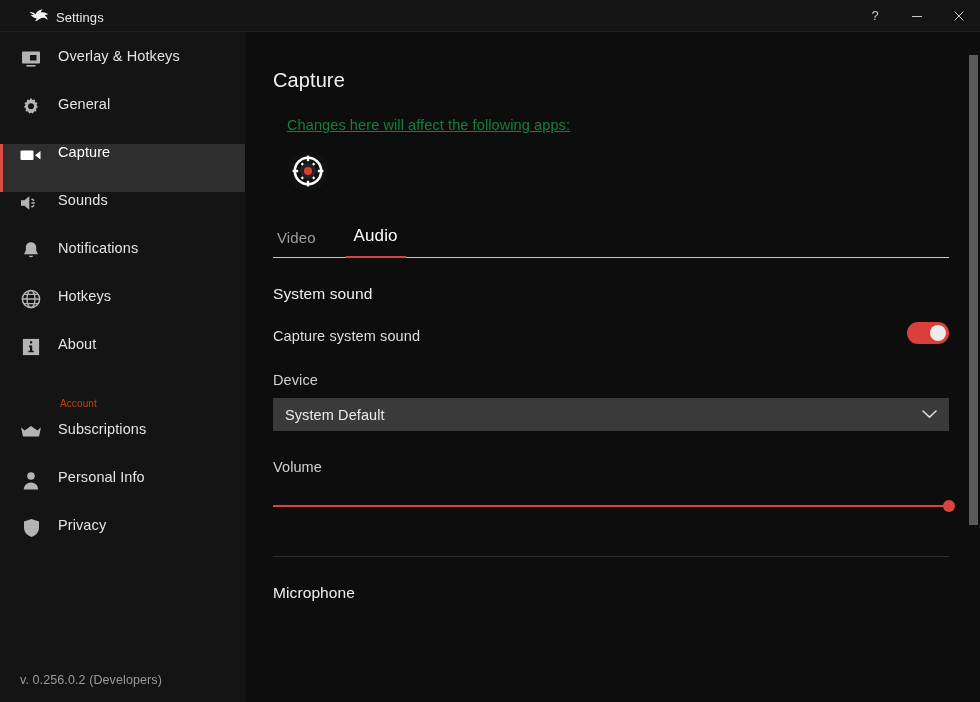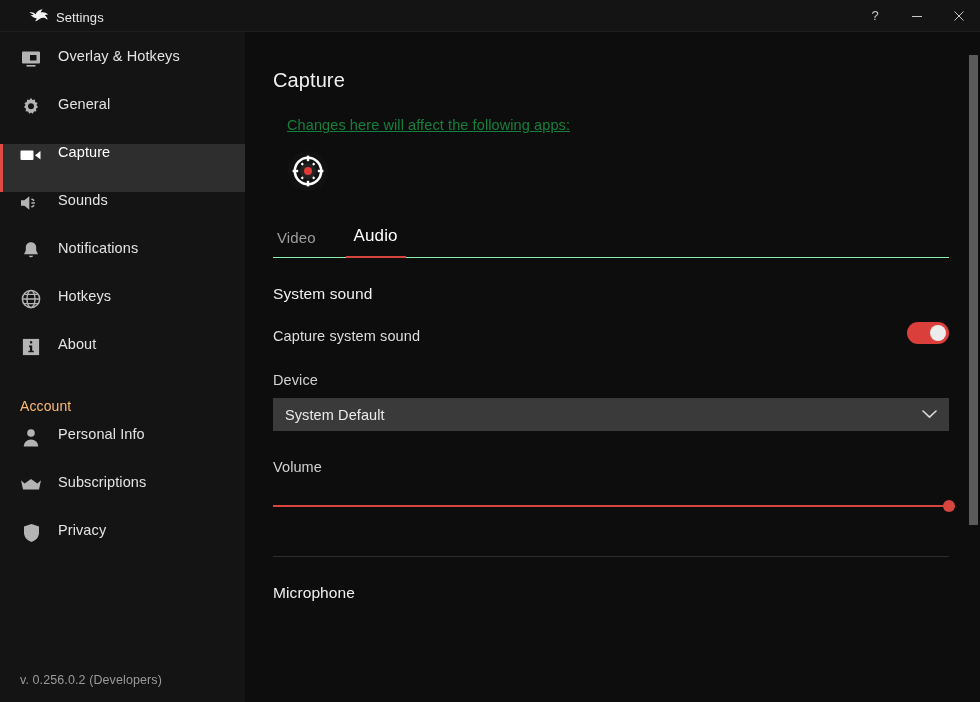--- a/index.html
+++ b/index.html
@@ -95,24 +95,25 @@
     content: "";
     position: absolute;
     left: 0; top: 0; bottom: 0;
     width: 3px;
     background: #e04a45;
   }
   .nav-item.active .ico { color: #ffffff; }
   .nav-item.active .nav-label { color: #ffffff; }
 
   .nav-group-title {
-    font-size: 14px;
-    color: #fdba74;
+    font-size: 10px;
+    color: #c2410c;
     padding: 14px 0 12px 20px;
     letter-spacing: .1px;
+    margin-left: 40px;
   }
 
   .sidebar-footer {
     margin-top: auto;
     padding: 0 0 14px 20px;
   }
   .version-text {
     font-size: 12.5px;
     color: #9a9a9a;
     letter-spacing: .1px;
@@ -419,35 +420,35 @@
             <path d="M7 7.6h3.2v5.1h1.6v1.6H6.4v-1.6H8V9.2H7z" fill="#141414"></path>
           </svg>
         </span>
         <span class="nav-label">About</span>
       </div>
 
       <div class="nav-group-title">Account</div>
 
       <div class="nav-item">
         <span class="ico">
+          <svg width="22" height="14" viewBox="0 0 22 14" fill="none">
+            <path d="M1 2.2l3.6 3.4L11 1l6.4 4.6L21 2.2l-2 9.2H3z" fill="currentColor"></path>
+          </svg>
+        </span>
+        <span class="nav-label">Subscriptions</span>
+      </div>
+
+      <div class="nav-item">
+        <span class="ico">
           <svg width="18" height="19" viewBox="0 0 18 19" fill="none">
             <circle cx="9" cy="5" r="3.8" fill="currentColor"></circle>
             <path d="M1.8 18.5c0-3.9 3.2-7 7.2-7s7.2 3.1 7.2 7z" fill="currentColor"></path>
           </svg>
         </span>
         <span class="nav-label">Personal Info</span>
-      </div>
-
-      <div class="nav-item">
-        <span class="ico">
-          <svg width="22" height="14" viewBox="0 0 22 14" fill="none">
-            <path d="M1 2.2l3.6 3.4L11 1l6.4 4.6L21 2.2l-2 9.2H3z" fill="currentColor"></path>
-          </svg>
-        </span>
-        <span class="nav-label">Subscriptions</span>
       </div>
 
       <div class="nav-item">
         <span class="ico">
           <svg width="17" height="20" viewBox="0 0 17 20" fill="none">
             <path d="M8.5 1L16 3.6v6.2c0 4.3-3.1 7.8-7.5 9.2C4.1 17.6 1 14.1 1 9.8V3.6z" fill="currentColor"></path>
           </svg>
         </span>
         <span class="nav-label">Privacy</span>
       </div>

